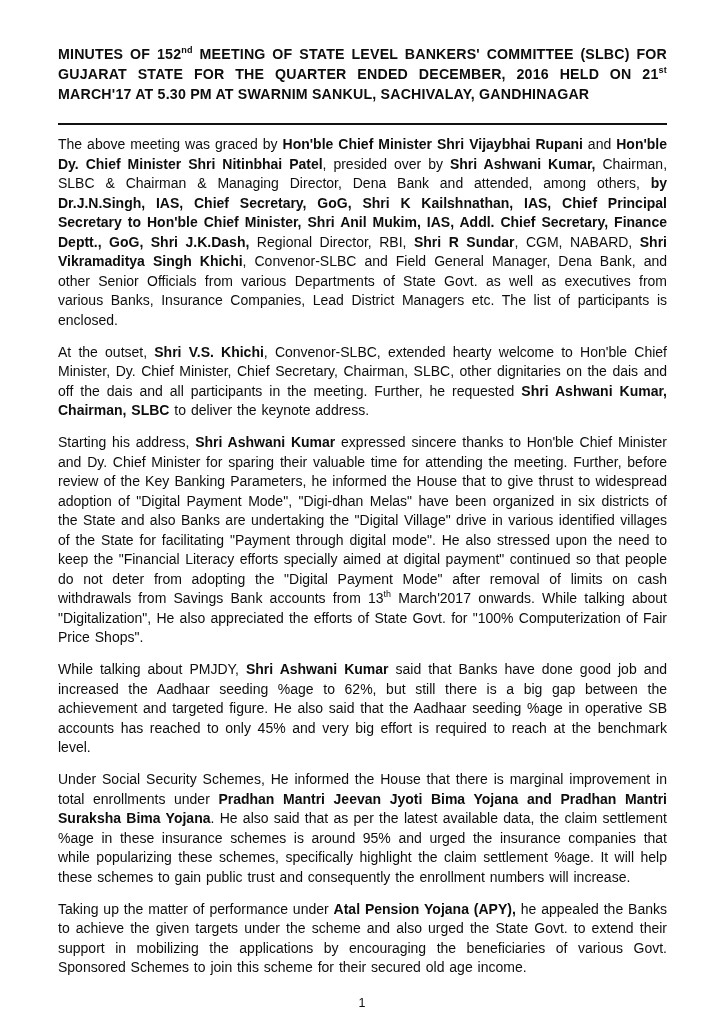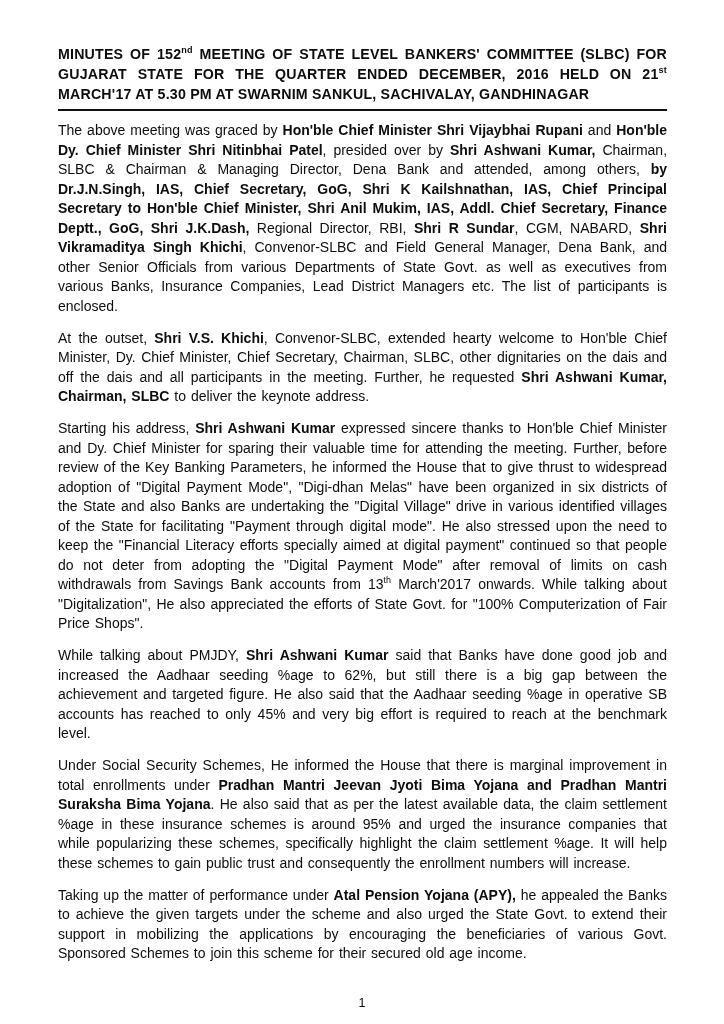--- a/index.html
+++ b/index.html
@@ -13,21 +13,21 @@
     height: 1024px;
     background: #ffffff;
     box-sizing: border-box;
     padding: 44px 57px 0 58px;
     font-family: "Liberation Sans", "DejaVu Sans", sans-serif;
     color: #0d0d0d;
     overflow: hidden;
   }
   .doc-title {
     margin: 0 0 10px 0;
-    padding-bottom: 5px;
+    padding-bottom: 19px;
     border-bottom: 2px solid #111111;
     font-size: 14.2px;
     font-weight: bold;
     line-height: 20px;
     text-align: justify;
     letter-spacing: 0.2px;
   }
   .para {
     margin: 0 0 12.5px 0;
     font-size: 14px;

